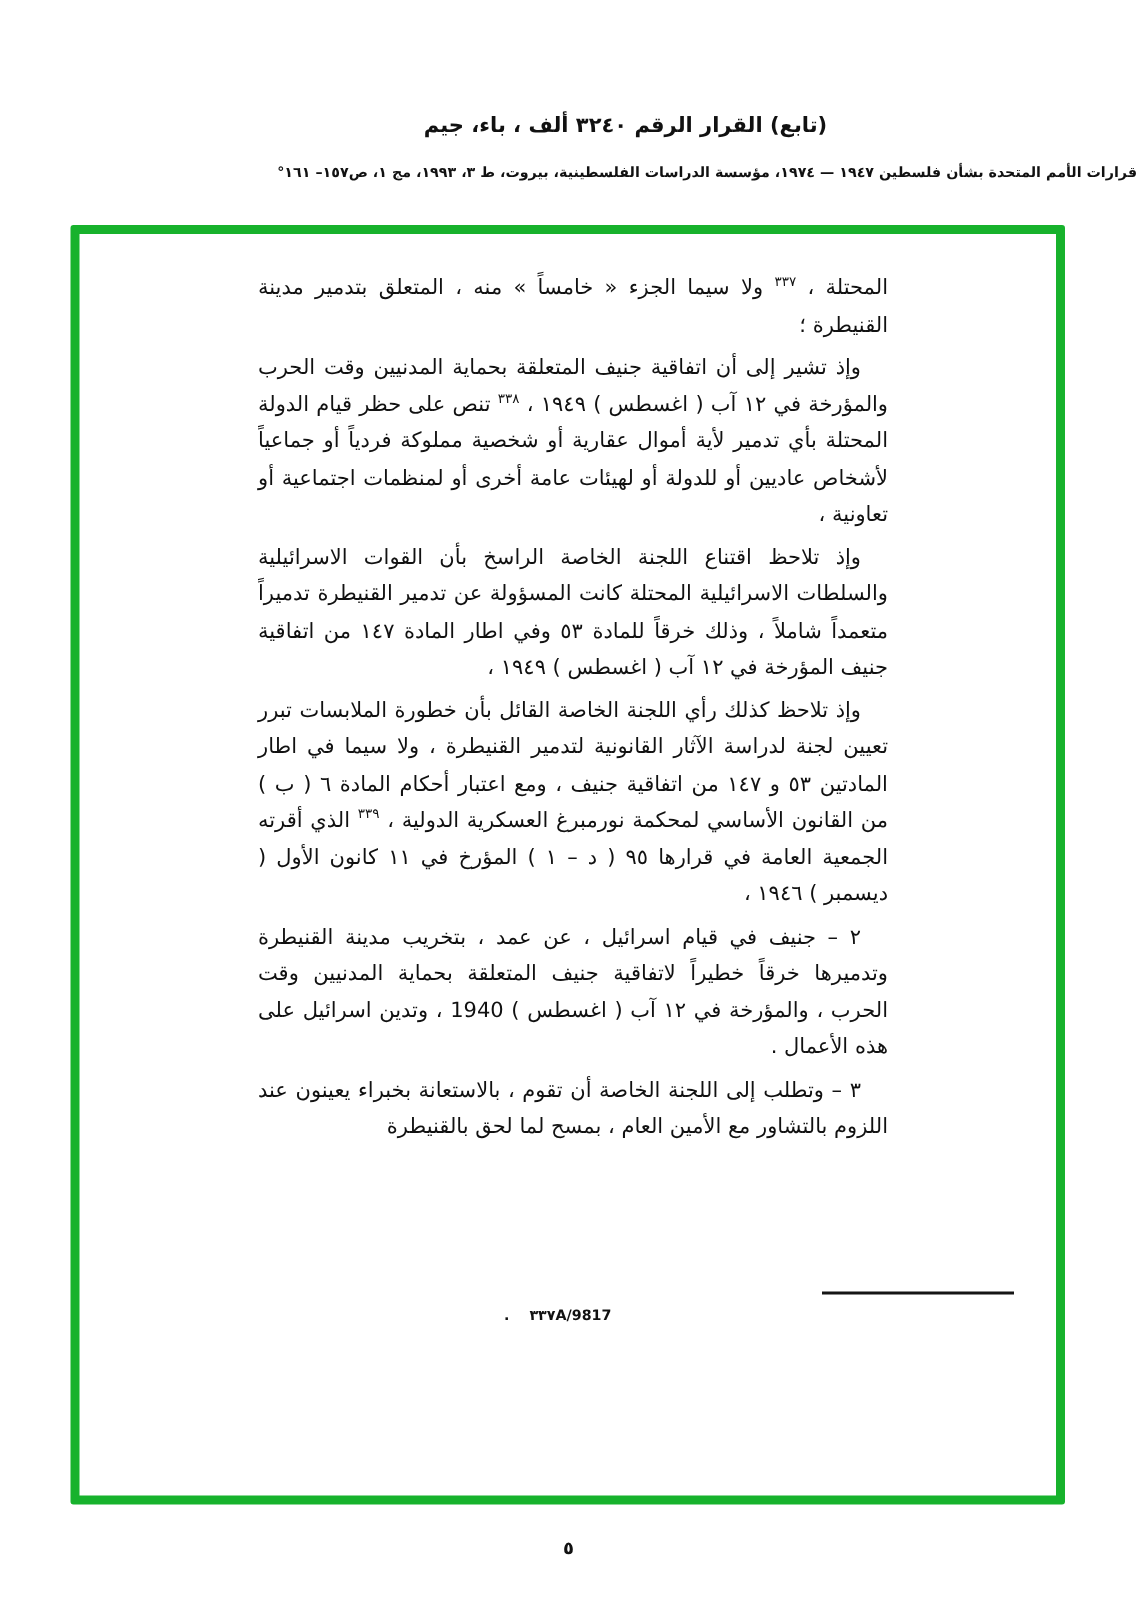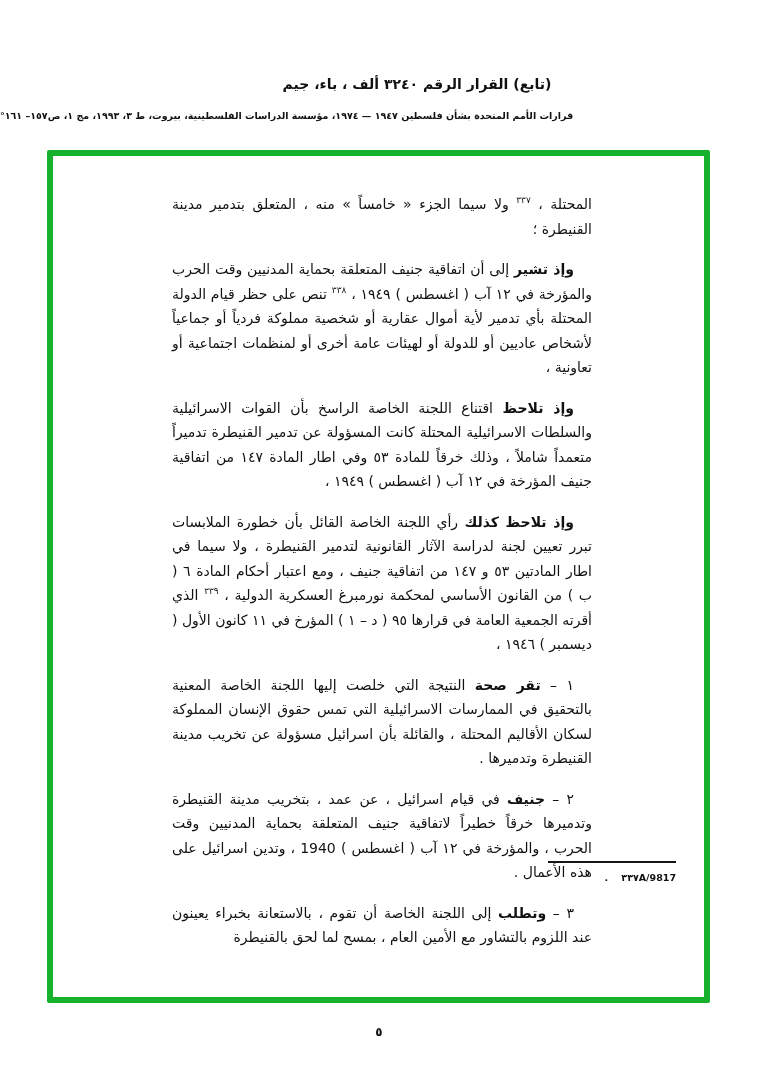--- a/index.html
+++ b/index.html
@@ -12,46 +12,46 @@
     overflow: hidden;
   }
   .header-title {
     position: absolute; top: 76px; left: 0; width: 758px;
     text-align: center; direction: rtl;
     font-weight: bold; font-size: 14px;
     transform: translateX(38px); 
   }
   .header-subtitle {
     position: absolute; top: 110px; left: 0; width: 758px;
-    text-align: left; direction: rtl;
+    text-align: right; direction: rtl;
     font-weight: bold; font-size: 9.5px; letter-spacing: 0.1px;
   }
   .green-box {
     position: absolute; left: 47px; top: 150px;
     width: 651px; height: 841px;
     border: 6px solid #17b22c;
     border-radius: 2px;
     background: #ffffff;
   }
   .doc-text {
     position: absolute; left: 172px; top: 176px; width: 420px;
     direction: rtl; text-align: justify;
     font-size: 14px; line-height: 24.5px;
   }
-  .doc-text p { margin: 16px 0 3px 0; }
+  .doc-text p { margin: 4px 0 3px 0; }
   .doc-text p.indent { text-indent: 18px; }
   .doc-text sup { font-size: 9px; line-height: 0; }
-  .doc-text b { font-weight: bold; }
+  .doc-text b { font-weight: normal; }
   .fn-sep {
     position: absolute; left: 548px; top: 861px;
     width: 128px; height: 2px; background: #151515;
   }
   .footnotes {
     position: absolute; top: 868px; right: 82px; width: 340px;
-    direction: rtl; text-align: right;
+    direction: rtl; text-align: left;
     font-size: 9.5px; font-weight: bold; line-height: 20.5px;
   }
   .footnotes .fn-num { margin-left: 10px; }
   .page-num {
     position: absolute; top: 1025px; left: 0; width: 758px;
     text-align: center; font-weight: bold; font-size: 12px;
   }
 </style>
 </head>
 <body>
@@ -60,21 +60,20 @@
 
 <div class="header-subtitle">قرارات الأمم المتحدة بشأن فلسطين ١٩٤٧ — ١٩٧٤، مؤسسة الدراسات الفلسطينية، بيروت، ط ٣، ١٩٩٣، مج ١، ص١٥٧– ١٦١°</div>
 
 <div class="green-box"></div>
 
 <div class="doc-text" id="doc-text">
     <p class=""><span>المحتلة ، </span><sup>٣٣٧</sup><span> ولا سيما الجزء « خامساً » منه ، المتعلق بتدمير مدينة القنيطرة ؛</span></p>
     <p class="indent"><b>وإذ تشير</b><span> إلى أن اتفاقية جنيف المتعلقة بحماية المدنيين وقت الحرب والمؤرخة في ١٢ آب ( اغسطس ) ١٩٤٩ ، </span><sup>٣٣٨</sup><span> تنص على حظر قيام الدولة المحتلة بأي تدمير لأية أموال عقارية أو شخصية مملوكة فردياً أو جماعياً لأشخاص عاديين أو للدولة أو لهيئات عامة أخرى أو لمنظمات اجتماعية أو تعاونية ،</span></p>
     <p class="indent"><b>وإذ تلاحظ</b><span> اقتناع اللجنة الخاصة الراسخ بأن القوات الاسرائيلية والسلطات الاسرائيلية المحتلة كانت المسؤولة عن تدمير القنيطرة تدميراً متعمداً شاملاً ، وذلك خرقاً للمادة ٥٣ وفي اطار المادة ١٤٧ من اتفاقية جنيف المؤرخة في ١٢ آب ( اغسطس ) ١٩٤٩ ،</span></p>
     <p class="indent"><b>وإذ تلاحظ كذلك</b><span> رأي اللجنة الخاصة القائل بأن خطورة الملابسات تبرر تعيين لجنة لدراسة الآثار القانونية لتدمير القنيطرة ، ولا سيما في اطار المادتين ٥٣ و ١٤٧ من اتفاقية جنيف ، ومع اعتبار أحكام المادة ٦ ( ب ) من القانون الأساسي لمحكمة نورمبرغ العسكرية الدولية ، </span><sup>٣٣٩</sup><span> الذي أقرته الجمعية العامة في قرارها ٩٥ ( د – ١ ) المؤرخ في ١١ كانون الأول ( ديسمبر ) ١٩٤٦ ،</span></p>
-    <p class="indent"><span>١ – </span><b>تقر صحة</b><span> النتيجة التي خلصت إليها اللجنة الخاصة المعنية بالتحقيق في الممارسات الاسرائيلية التي تمس حقوق الإنسان المملوكة لسكان الأقاليم المحتلة ، والقائلة بأن اسرائيل مسؤولة عن تخريب مدينة القنيطرة وتدميرها .</span></p>
     <p class="indent"><span>٢ – </span><b>جنيف</b><span> في قيام اسرائيل ، عن عمد ، بتخريب مدينة القنيطرة وتدميرها خرقاً خطيراً لاتفاقية جنيف المتعلقة بحماية المدنيين وقت الحرب ، والمؤرخة في ١٢ آب ( اغسطس ) 1940 ، وتدين اسرائيل على هذه الأعمال .</span></p>
     <p class="indent"><span>٣ – </span><b>وتطلب</b><span> إلى اللجنة الخاصة أن تقوم ، بالاستعانة بخبراء يعينون عند اللزوم بالتشاور مع الأمين العام ، بمسح لما لحق بالقنيطرة</span></p>
   </div>
 
 <div class="fn-sep"></div>
 
 <div class="footnotes" id="footnotes">
     <div><span class="fn-num">٣٣٧</span><span>A/9817 .</span></div>
   </div>
 

